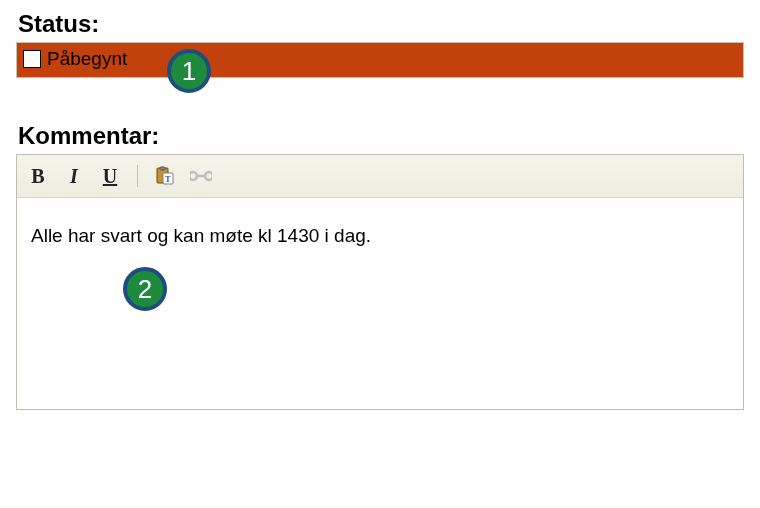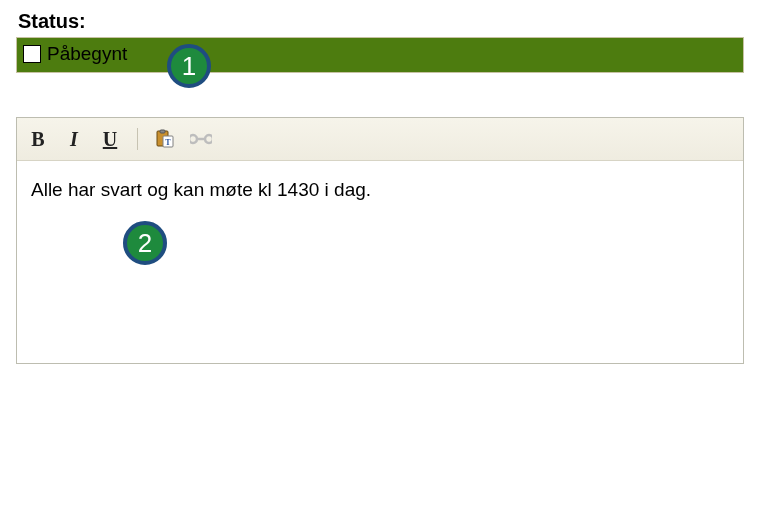--- a/index.html
+++ b/index.html
@@ -8,27 +8,27 @@
     width: 760px;
     height: 508px;
     font-family: Arial, Helvetica, sans-serif;
     background: #fff;
   }
   .wrap {
     padding: 10px 16px;
   }
   .section-label {
     font-weight: bold;
-    font-size: 20px;
+    font-size: 24px;
     color: #000;
     margin: 0 0 4px 2px;
   }
   .status-box {
     border: 1px solid #c7c2a3;
-    background: #4d7c0f;
+    background: #c2410c;
     padding: 4px 6px 6px 6px;
     position: relative;
   }
   .status-row {
     display: flex;
     align-items: center;
     gap: 6px;
     font-size: 19px;
     color: #000;
     line-height: 24px;
@@ -83,20 +83,21 @@
   }
   .tb-icon svg { display: block; }
   .editor-body {
     background: #fff;
     min-height: 170px;
     padding: 18px 14px 14px 14px;
     font-size: 19px;
     color: #000;
     font-family: Arial, Helvetica, sans-serif;
     position: relative;
+    margin-top: 9px;
   }
   
   .callout {
     position: absolute;
     width: 44px;
     height: 44px;
     border-radius: 50%;
     background: #1e8a3d;
     border: 4px solid #1f4d80;
     color: #fff;
@@ -119,20 +120,21 @@
     <div class="status-row">
       <span class="fake-checkbox"></span>
       <span>Påbegynt</span>
     </div>
 
     <div class="callout" style="left:150px; top:6px;">1</div>
   </div>
 
   <div class="spacer"></div>
 
+  <div class="section-label">Kommentar:</div>
 
   <div class="editor-box">
     <div class="toolbar">
       <span class="tb-btn tb-bold">B</span>
       <span class="tb-btn tb-italic">I</span>
       <span class="tb-btn tb-underline">U</span>
       <span class="tb-sep"></span>
       <span class="tb-btn tb-icon">
         <svg width="20" height="20" viewBox="0 0 20 20">
           <rect x="2" y="2" width="11" height="15" rx="1" fill="#c9902f" stroke="#6b4a12"></rect>

